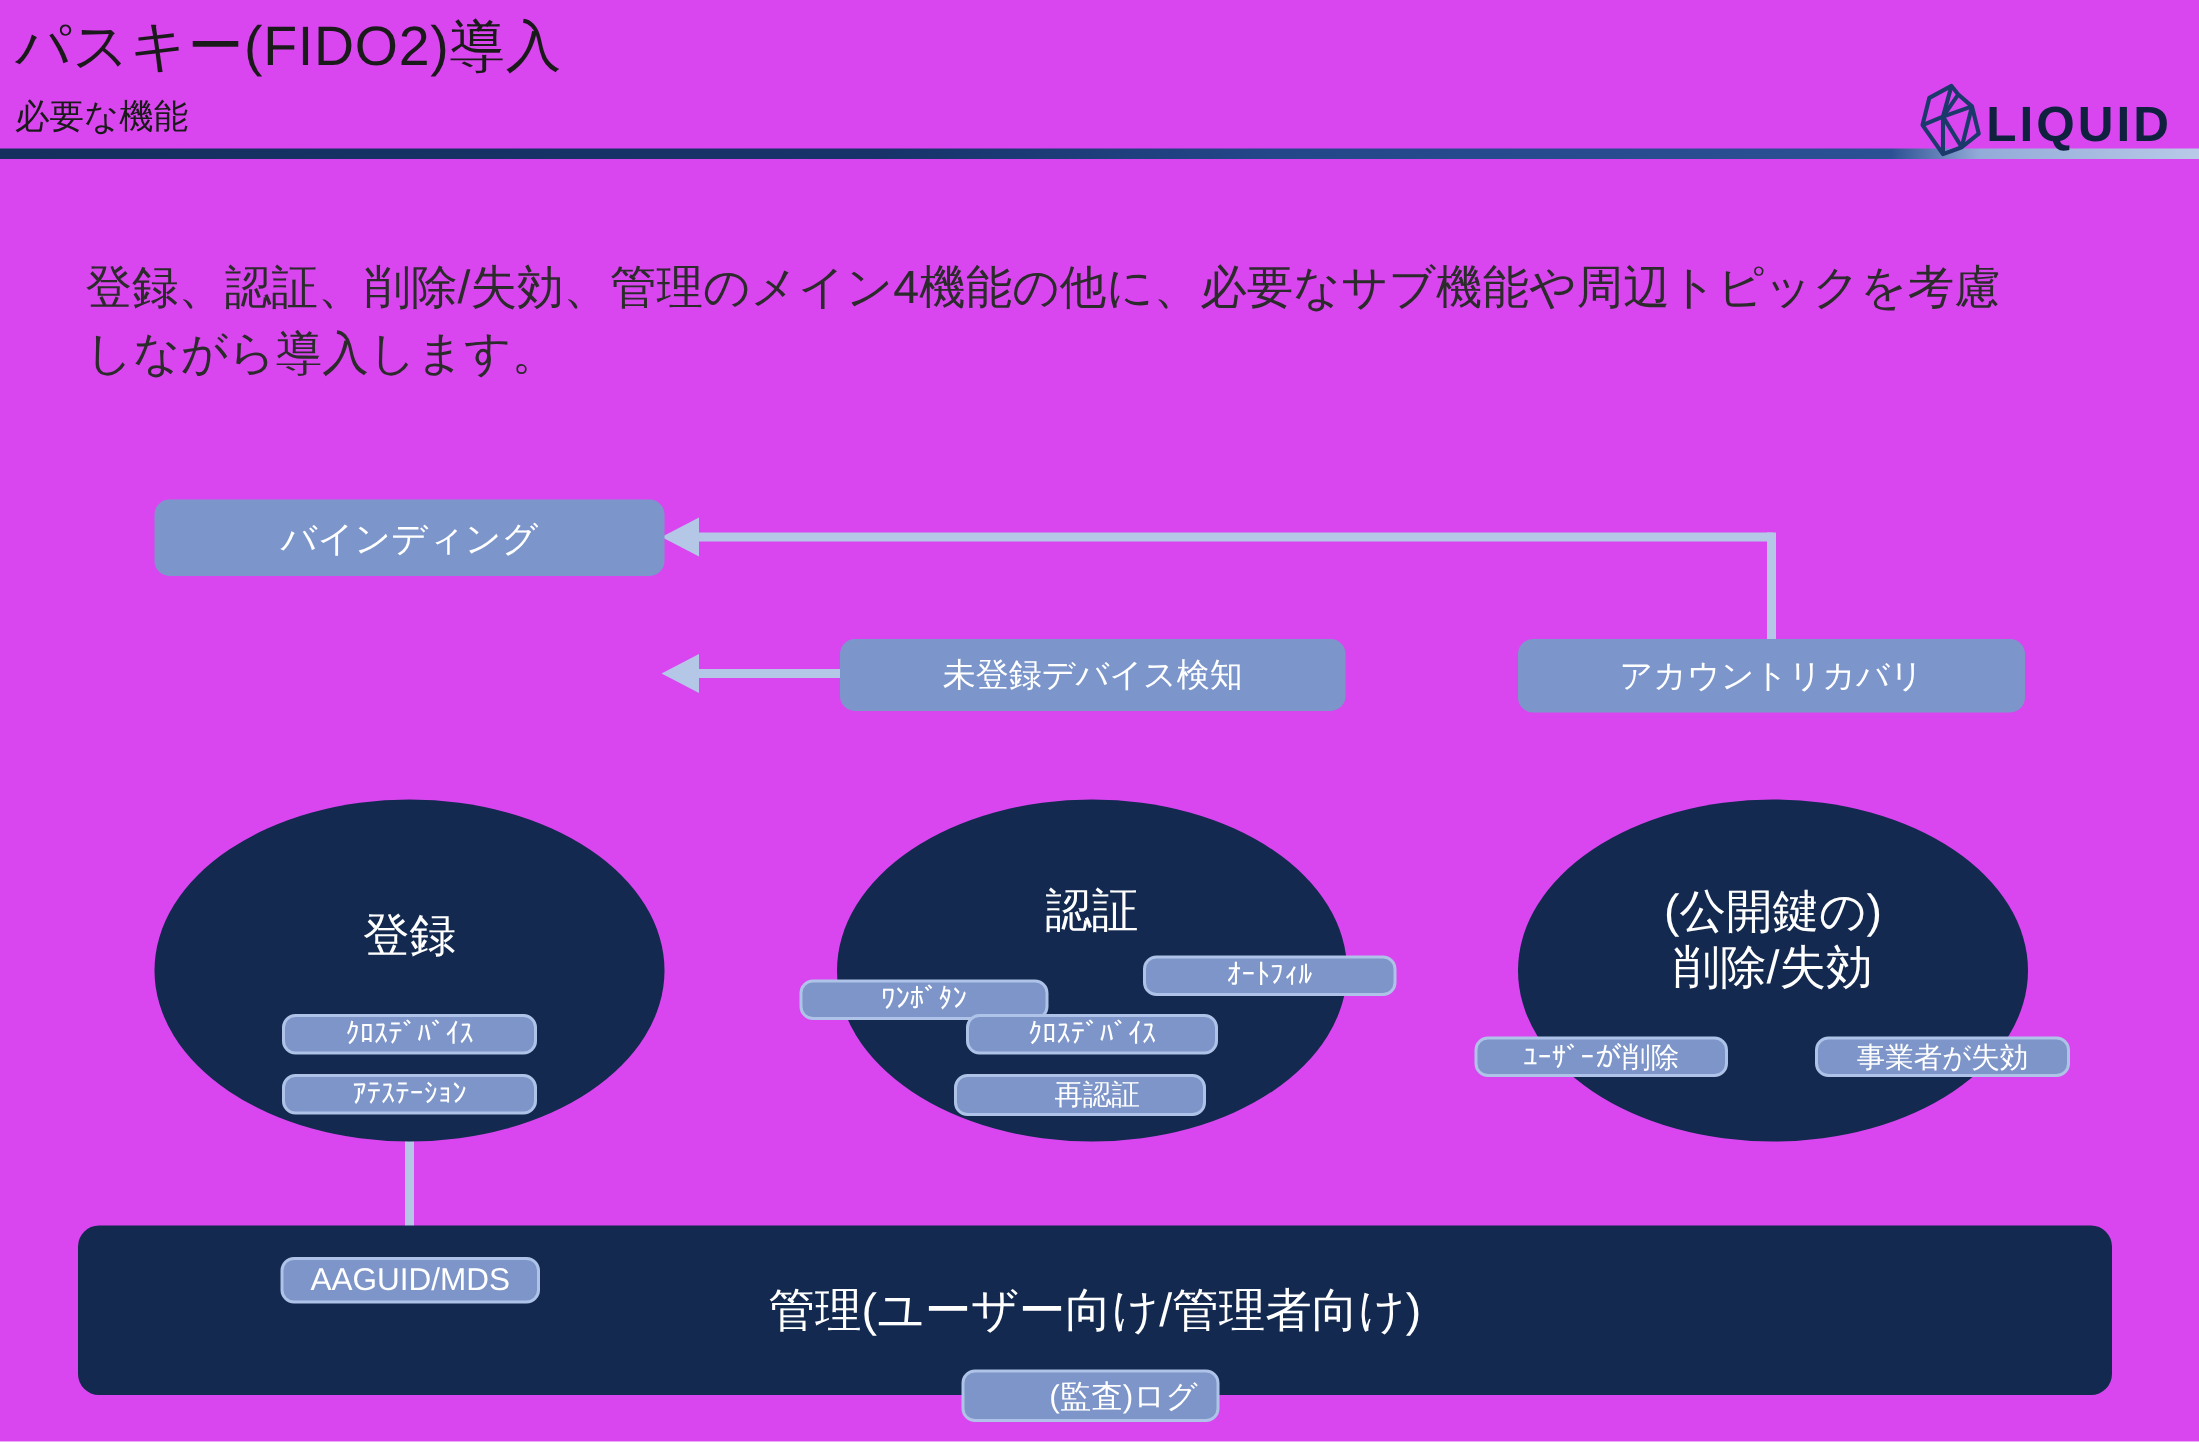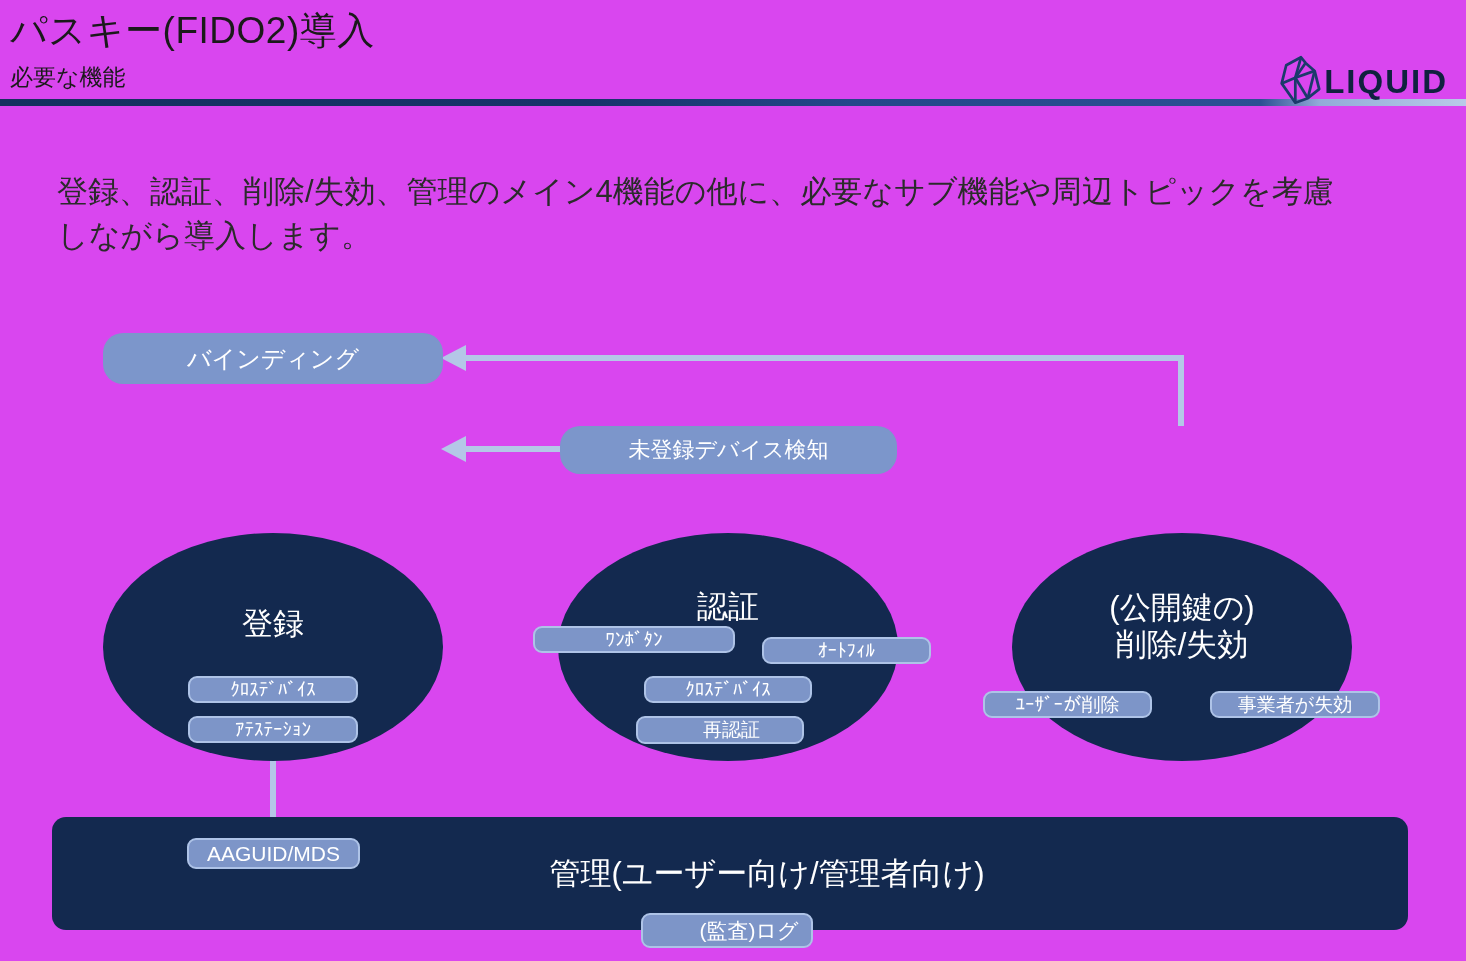--- a/index.html
+++ b/index.html
@@ -26,21 +26,21 @@
     font-size:33px;font-weight:800;color:#10213f;letter-spacing:2px;
     font-family:"Liberation Sans","DejaVu Sans",sans-serif;
   }
   
   .intro{
     position:absolute;left:57px;top:170px;width:1345px;
     font-size:31px;line-height:1.42;color:#2b2b2b;white-space:pre-line;
   }
   
   .fbox{
-    position:absolute;background:#7C96CB;border-radius:20px;color:#ffffff;
+    position:absolute;background:#7C96CB;border-radius:10px;color:#ffffff;
     display:flex;align-items:center;justify-content:center;font-size:24px;
   }
   .fbox.binding{left:103px;top:333px;width:340px;height:51px;}
   .fbox.rebinding{left:103px;top:424px;width:340px;height:51px;}
   .fbox.detect{left:560px;top:426px;width:337px;height:48px;font-size:22px;}
   .fbox.recovery{left:1012px;top:426px;width:338px;height:49px;font-size:22px;}
   
   .conn{position:absolute;background:#B4C7E7;}
   .conn.h1{left:464px;top:355px;width:718px;height:6px;}
   .conn.v1{left:1178px;top:355px;width:6px;height:71px;}
@@ -66,37 +66,37 @@
   .ell-title.auth{left:558px;top:588px;width:340px;}
   .ell-title.revoke{left:1012px;top:589px;width:340px;}
   
   .pill{
     position:absolute;background:#7D95C8;border:2px solid #AEC3E7;border-radius:9px;
     color:#ffffff;display:flex;align-items:center;justify-content:center;
     font-size:19px;box-sizing:border-box;z-index:4;white-space:nowrap;
   }
   .pill.reg1{left:188px;top:676px;width:170px;height:27px;}
   .pill.reg2{left:188px;top:716px;width:170px;height:27px;}
-  .pill.auth1{left:533px;top:626px;width:202px;height:27px;text-align:center;}
+  .pill.auth1{left:533px;top:653px;width:166px;height:27px;text-align:center;}
   .pill.auth2{left:762px;top:637px;width:169px;height:27px;}
   .pill.auth3{left:644px;top:676px;width:168px;height:27px;}
   .pill.auth4{left:636px;top:716px;width:168px;height:28px;padding-left:23px;}
   .pill.rev1{left:983px;top:691px;width:169px;height:27px;}
   .pill.rev2{left:1210px;top:691px;width:170px;height:27px;}
   .pill.aaguid{left:187px;top:838px;width:173px;height:31px;font-size:21px;}
   .pill.auditlog{left:641px;top:913px;width:172px;height:35px;font-size:21px;padding-left:44px;}
   
   .bottom-bar{
     position:absolute;left:52px;top:817px;width:1356px;height:113px;
     background:#13294F;border-radius:14px;z-index:2;
   }
   .bottom-bar-title{
     position:absolute;left:52px;top:817px;width:1356px;height:113px;
     display:flex;align-items:center;justify-content:center;
-    color:#ffffff;font-size:31px;z-index:3;padding-left:37px;
+    color:#ffffff;font-size:31px;z-index:3;
   }
 </style>
 </head>
 <body>
 
 <div class="slide">
 
   <div class="page-title">パスキー(FIDO2)導入</div>
   <div class="page-subtitle">必要な機能</div>
   <div class="header-divider"></div>
@@ -124,20 +124,21 @@
   <div class="conn h1"></div>
   <div class="conn v1"></div>
   <div class="ah left1"></div>
   <div class="conn h2"></div>
   <div class="ah left2"></div>
   <div class="conn v2"></div>
   <div class="ah down1"></div>
 
   <div class="fbox binding">バインディング</div>
   <div class="fbox detect">未登録デバイス検知</div>
+  <div class="fbox recovery">アカウントリカバリ</div>
 
   <div class="ell register"></div>
   <div class="ell auth"></div>
   <div class="ell revoke"></div>
 
   <div class="ell-title register">登録</div>
   <div class="ell-title auth">認証</div>
   <div class="ell-title revoke">(公開鍵の)
 削除/失効</div>
 

